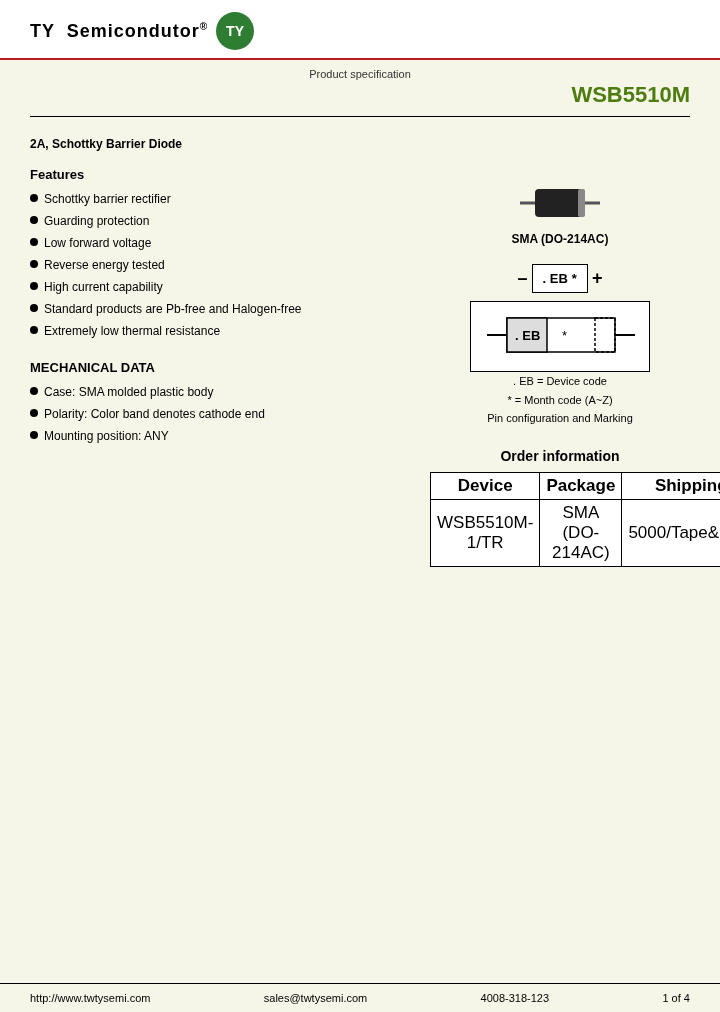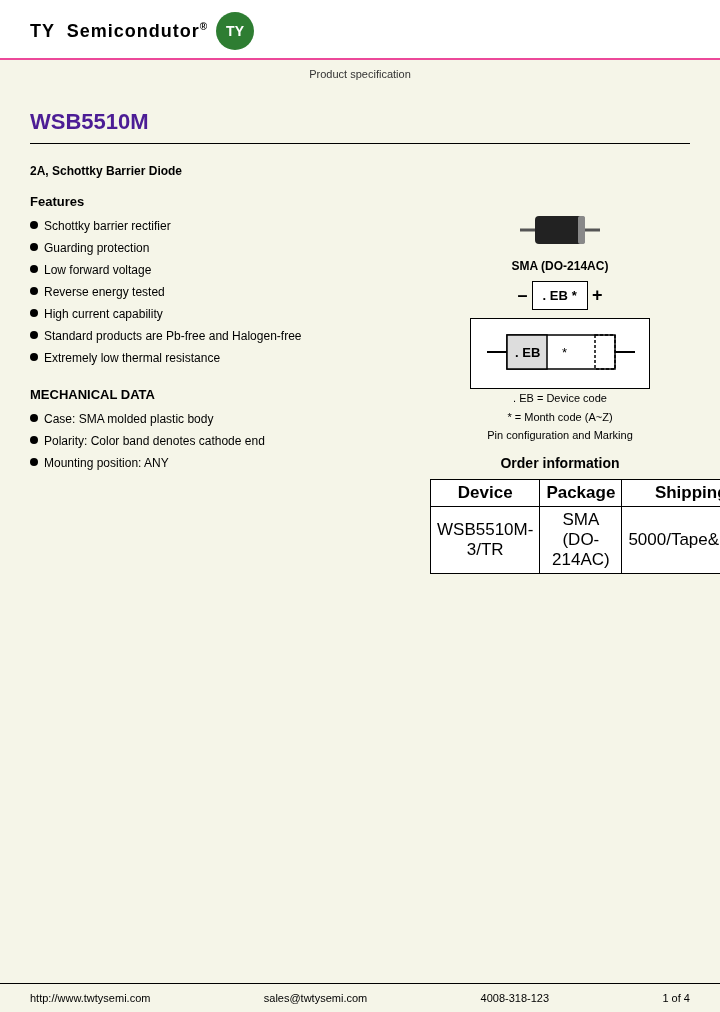--- a/index.html
+++ b/index.html
@@ -18,21 +18,21 @@
       background: #f5f5e8;
       padding: 0;
       position: relative;
     }
     
     .header {
       display: flex;
       align-items: center;
       justify-content: space-between;
       padding: 12px 30px 8px 30px;
-      border-bottom: 2px solid #ec4899;
+      border-bottom: 2px solid #b91c1c;
       background: #fff;
     }
     .logo-area {
       display: flex;
       align-items: center;
       gap: 8px;
     }
     .logo-text {
       font-size: 18px;
       font-weight: bold;
@@ -58,25 +58,25 @@
     .content {
       padding: 10px 30px 10px 30px;
     }
     .product-spec-label {
       text-align: center;
       font-size: 11px;
       color: #333;
       padding: 8px 30px 0 30px;
     }
     .part-number {
+      text-align: right;
       font-size: 22px;
       font-weight: bold;
-      color: #4c1d95;
+      color: #4d7c0f;
       padding: 2px 30px 8px 30px;
-      margin-top: 27px;
     }
     .subtitle {
       font-size: 12px;
       font-weight: bold;
       color: #000;
       padding: 4px 0 16px 0;
       margin-top: 6px;
     }
     
     .two-col {
@@ -84,20 +84,21 @@
       gap: 20px;
     }
     .left-col {
       flex: 1;
     }
     .right-col {
       width: 260px;
       display: flex;
       flex-direction: column;
       align-items: center;
+      gap: 10px;
     }
     .section-title {
       font-size: 13px;
       font-weight: bold;
       margin-bottom: 8px;
     }
     .features-list {
       list-style: none;
       padding: 0;
     }
@@ -358,21 +359,21 @@
           <table class="order-table">
             <thead>
               <tr>
                 <th>Device</th>
                 <th>Package</th>
                 <th>Shipping</th>
               </tr>
             </thead>
             <tbody>
               <tr>
-                <td>WSB5510M-3/TR</td>
+                <td>WSB5510M-1/TR</td>
                 <td>SMA (DO-214AC)</td>
                 <td>5000/Tape&amp;Reel</td>
               </tr>
             </tbody>
           </table>
         </div>
       </div>
     </div>
 
     <div class="spacer"></div>

